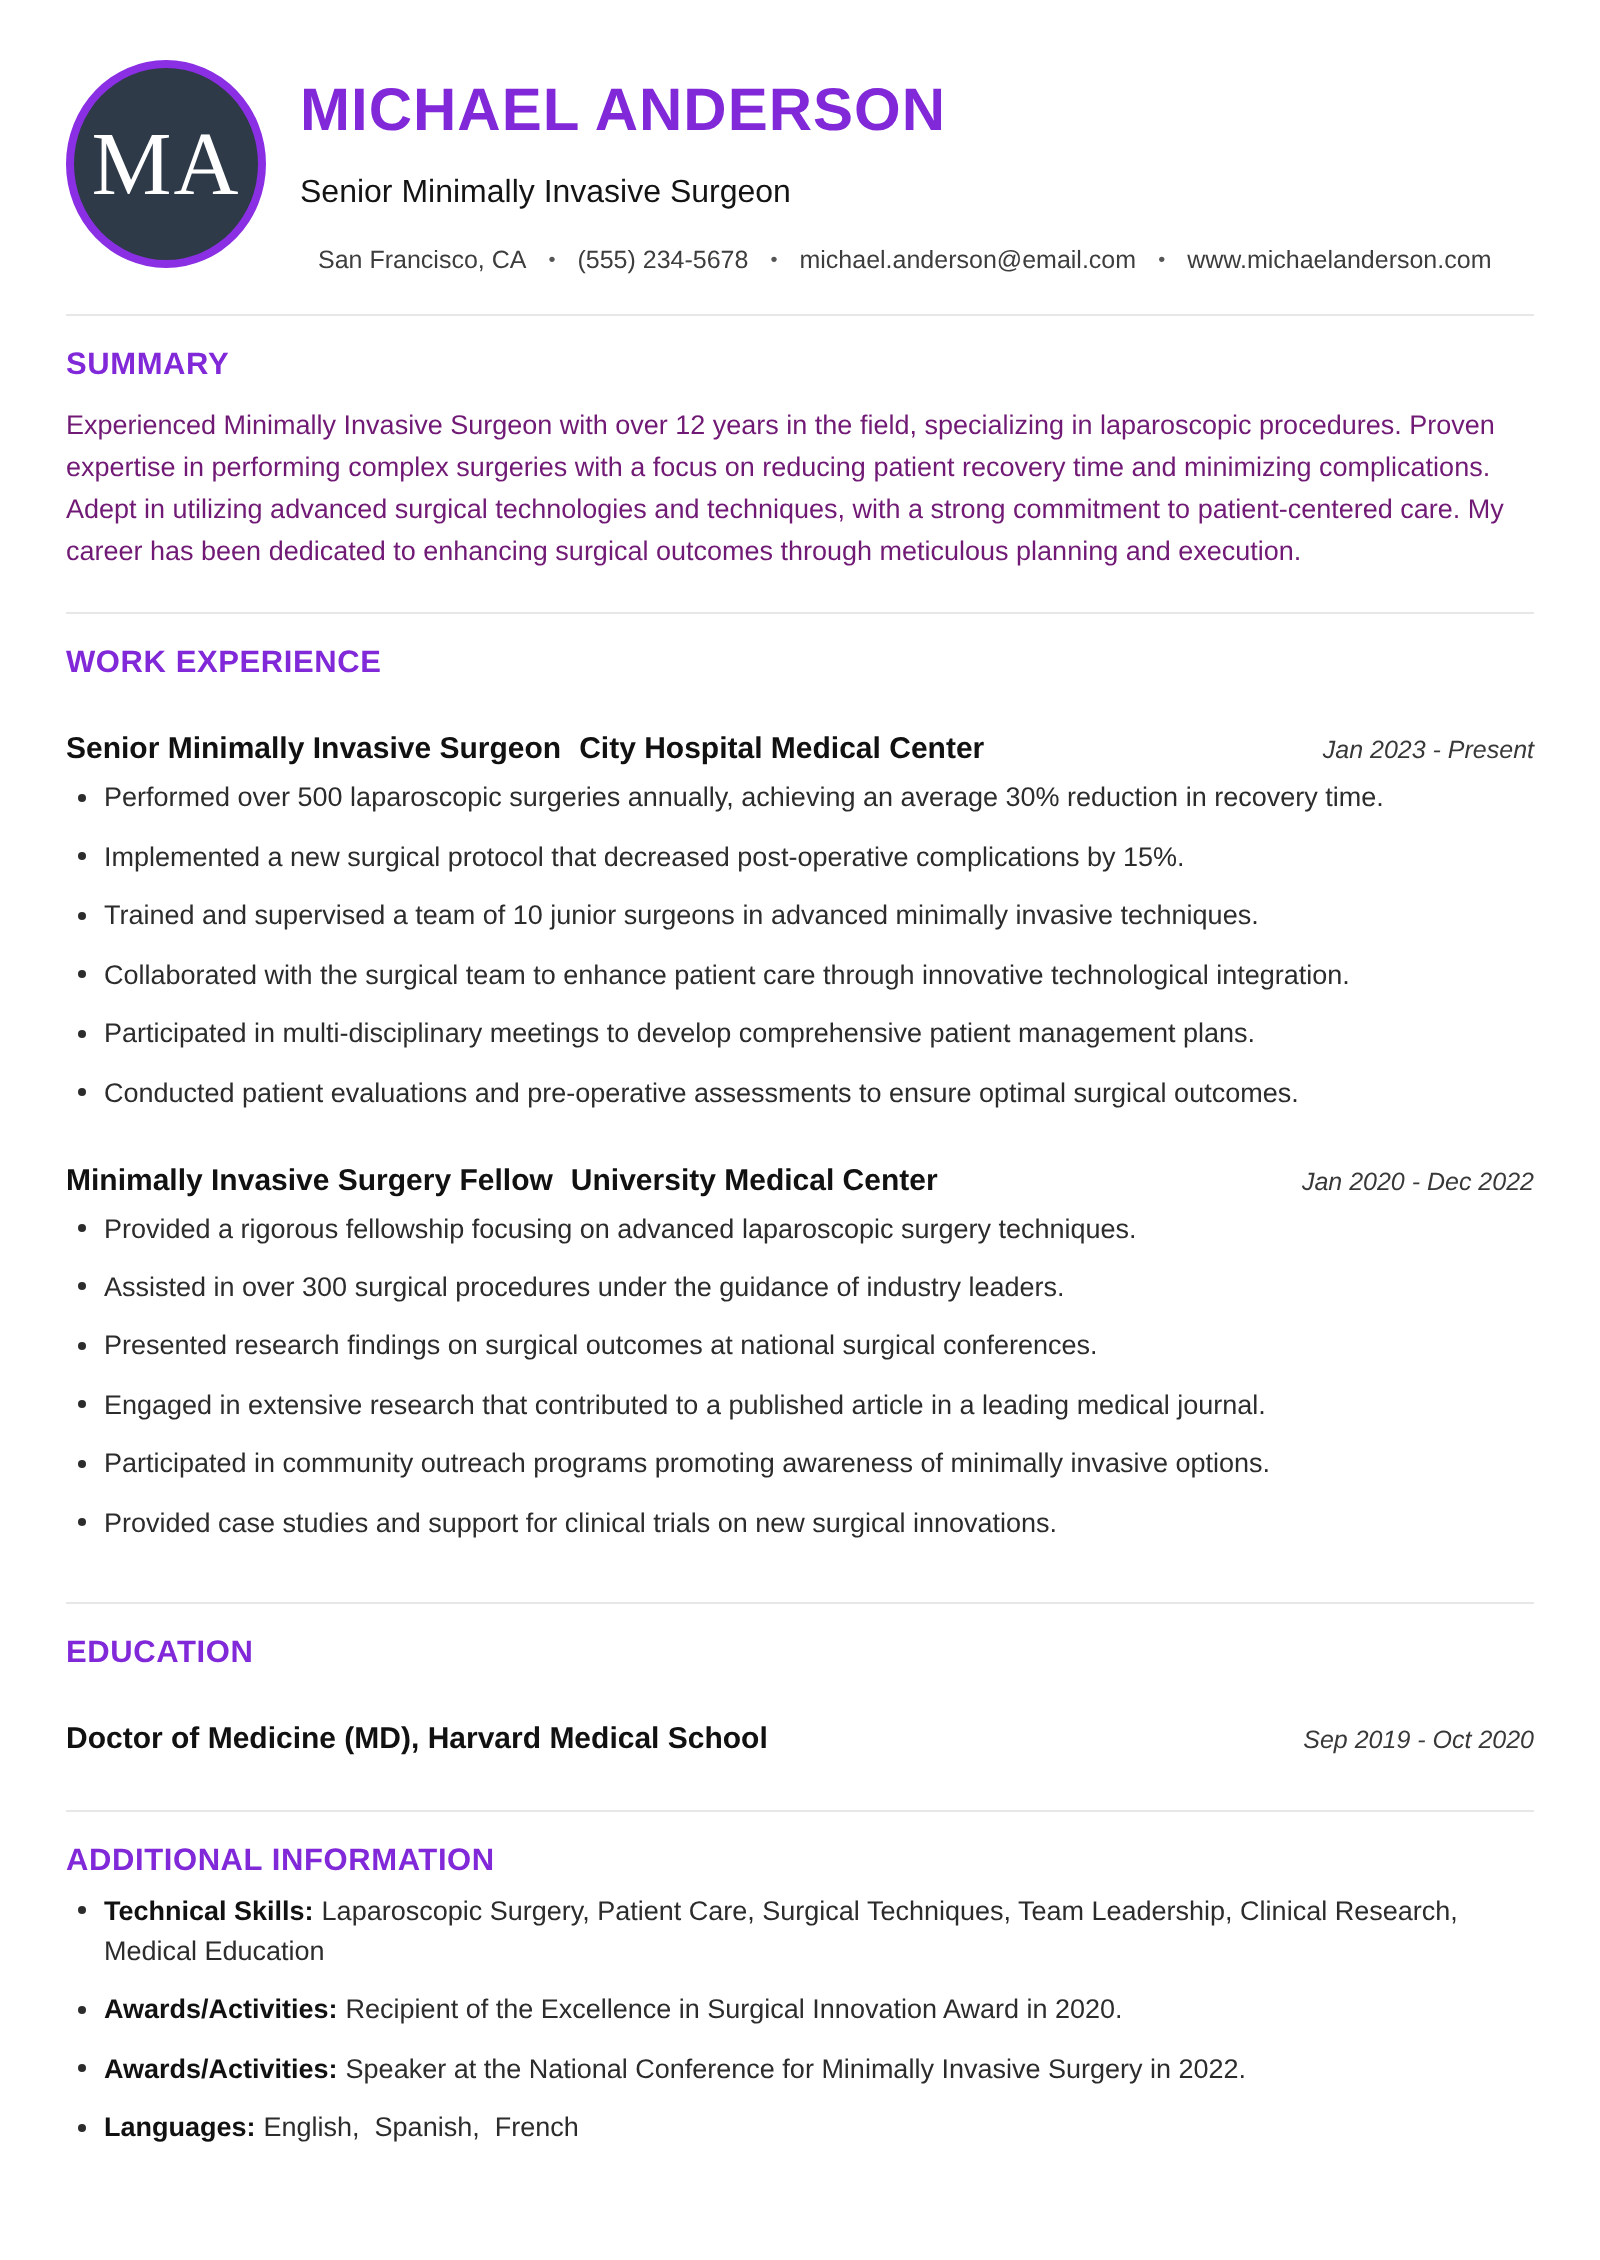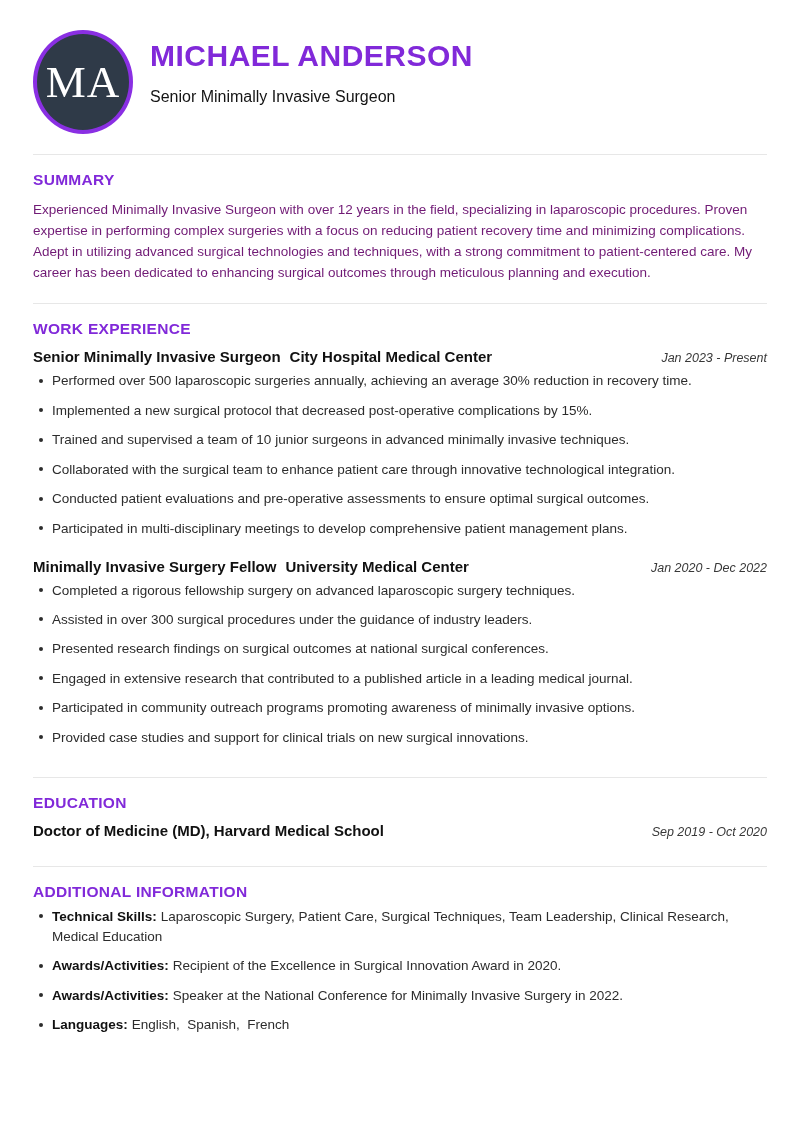--- a/index.html
+++ b/index.html
@@ -49,21 +49,21 @@
   .rule { border: none; height: 1px; background: var(--divider, #e7e7e7); margin-top: 20px; }
   .section-heading {
     color: var(--accent, #8129d9);
     font-size: 15.5px;
     font-weight: bold;
     letter-spacing: 0.3px;
     margin-top: 16px;
   }
   .entry-header {
     display: flex; justify-content: space-between; align-items: baseline;
-    margin-top: 10px;
+    margin-top: 25px;
   }
   .entry-title { font-size: 15px; font-weight: bold; color: #111; }
   .entry-title .company { margin-left: 9px; }
   .entry-dates { font-size: 12.5px; font-style: italic; color: #383838; white-space: nowrap; }
 
   ul.bullets { list-style: none; margin-top: 6px; }
   ul.bullets li {
     position: relative;
     padding-left: 19px;
     font-size: 13.5px;
@@ -96,20 +96,23 @@
 
 <div class="page">
 
   <div class="header">
     <div class="avatar">
       <span>MA</span>
     </div>
     <div class="header-right">
       <div class="name">MICHAEL ANDERSON</div>
       <div class="headline">Senior Minimally Invasive Surgeon</div>
+      <div class="contact">
+        <span>San Francisco, CA</span><span class="sep">•</span><span>(555) 234-5678</span><span class="sep">•</span><span>michael.anderson@email.com</span><span class="sep">•</span><span>www.michaelanderson.com</span>
+      </div>
     </div>
   </div>
 
   <hr class="rule">
 
   <div>
     <div class="section-heading">SUMMARY</div>
     <p class="summary-text">Experienced Minimally Invasive Surgeon with over 12 years in the field, specializing in laparoscopic procedures. Proven expertise in performing complex surgeries with a focus on reducing patient recovery time and minimizing complications. Adept in utilizing advanced surgical technologies and techniques, with a strong commitment to patient-centered care. My career has been dedicated to enhancing surgical outcomes through meticulous planning and execution.</p>
   </div>
 
@@ -123,34 +126,34 @@
         <div class="entry-title">
           <span>Senior Minimally Invasive Surgeon</span><span class="company">City Hospital Medical Center</span>
         </div>
         <div class="entry-dates">Jan 2023 - Present</div>
       </div>
       <ul class="bullets">
         <li>Performed over 500 laparoscopic surgeries annually, achieving an average 30% reduction in recovery time.</li>
         <li>Implemented a new surgical protocol that decreased post-operative complications by 15%.</li>
         <li>Trained and supervised a team of 10 junior surgeons in advanced minimally invasive techniques.</li>
         <li>Collaborated with the surgical team to enhance patient care through innovative technological integration.</li>
+        <li>Participated in multi-disciplinary meetings to develop comprehensive patient management plans.</li>
         <li>Conducted patient evaluations and pre-operative assessments to ensure optimal surgical outcomes.</li>
-        <li>Participated in multi-disciplinary meetings to develop comprehensive patient management plans.</li>
       </ul>
     </div>
 
     <div class="job job2">
       <div class="entry-header">
         <div class="entry-title">
           <span>Minimally Invasive Surgery Fellow</span><span class="company">University Medical Center</span>
         </div>
         <div class="entry-dates">Jan 2020 - Dec 2022</div>
       </div>
       <ul class="bullets">
-        <li>Completed a rigorous fellowship surgery on advanced laparoscopic surgery techniques.</li>
+        <li>Provided a rigorous fellowship focusing on advanced laparoscopic surgery techniques.</li>
         <li>Assisted in over 300 surgical procedures under the guidance of industry leaders.</li>
         <li>Presented research findings on surgical outcomes at national surgical conferences.</li>
         <li>Engaged in extensive research that contributed to a published article in a leading medical journal.</li>
         <li>Participated in community outreach programs promoting awareness of minimally invasive options.</li>
         <li>Provided case studies and support for clinical trials on new surgical innovations.</li>
       </ul>
     </div>
   </div>
 
   <hr class="rule work-rule">

